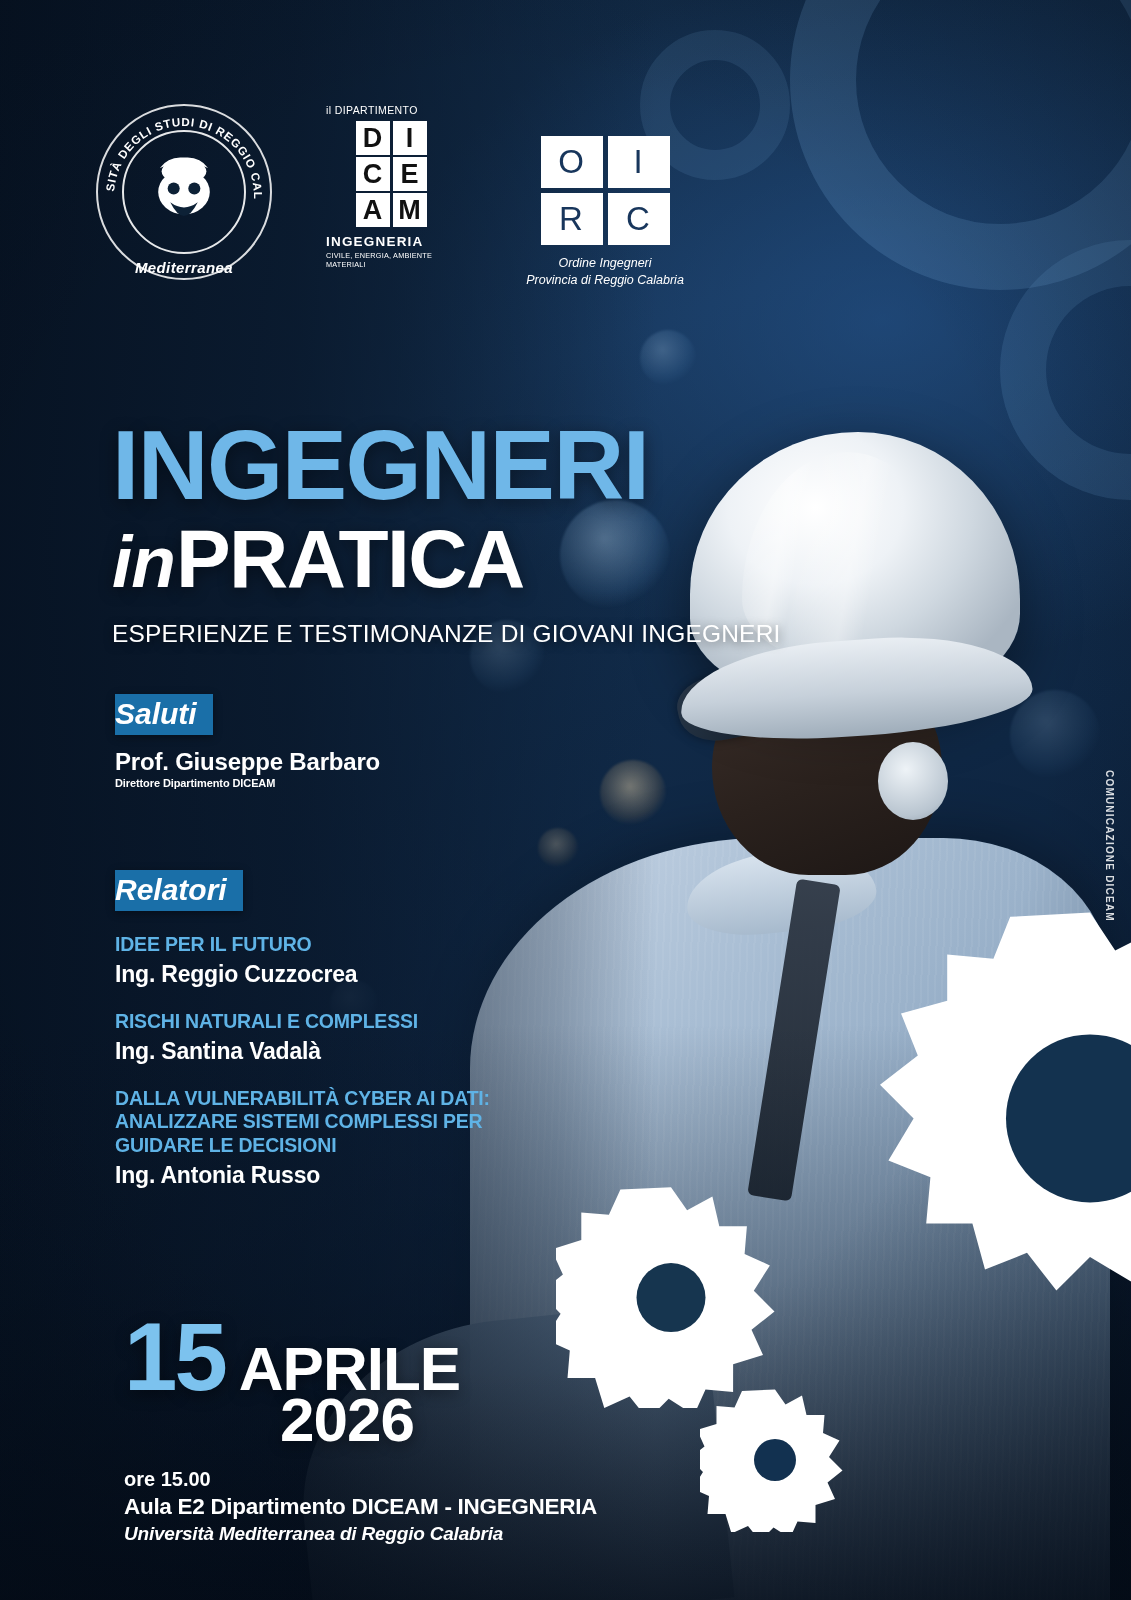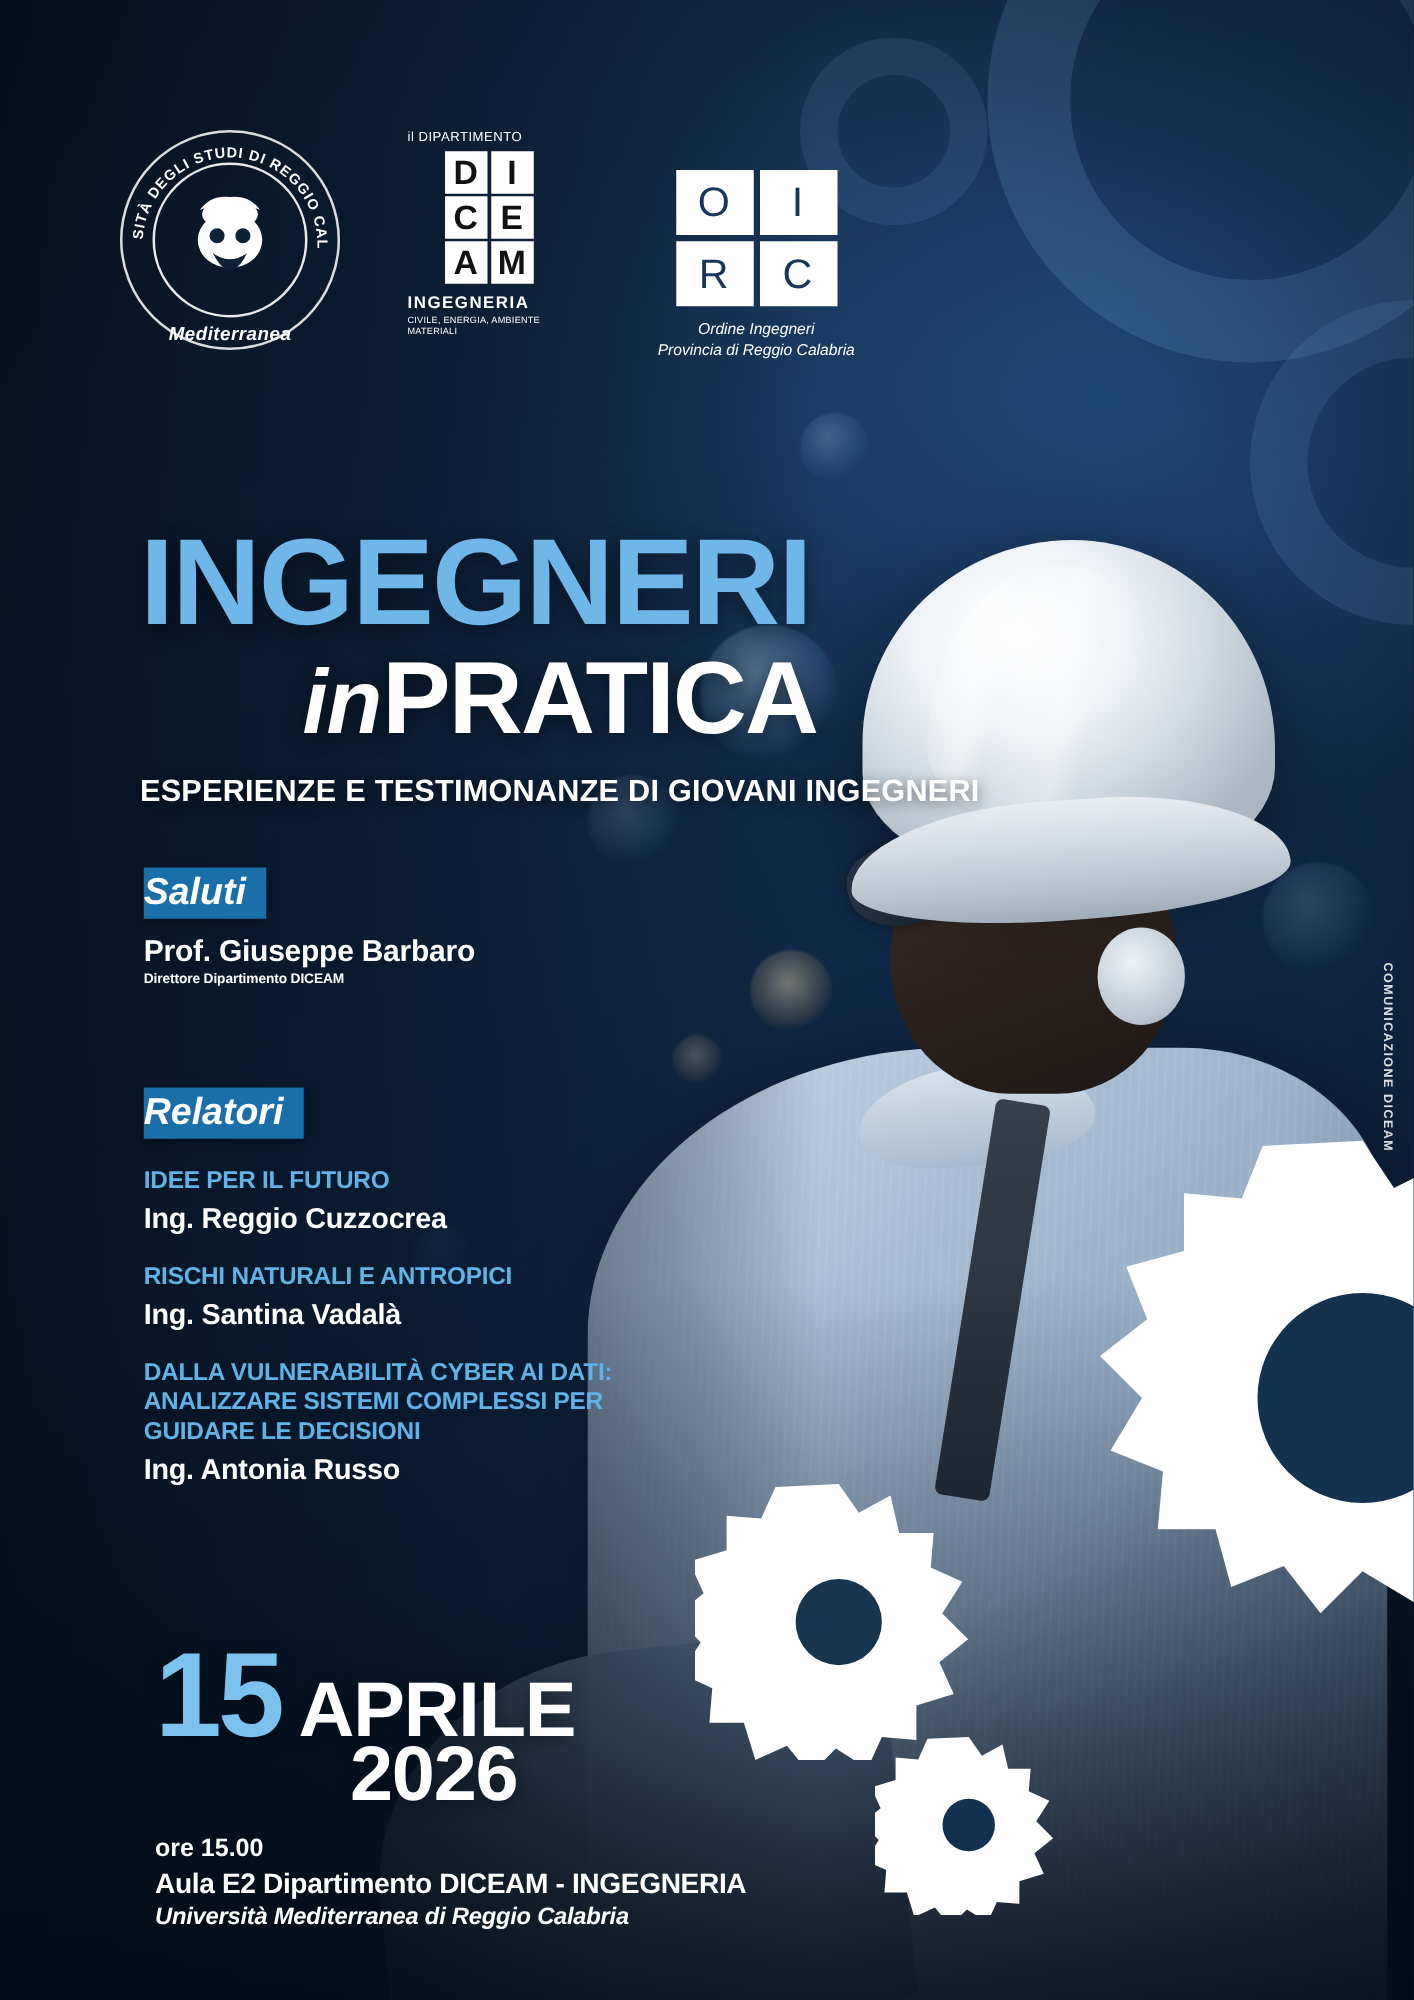--- a/index.html
+++ b/index.html
@@ -175,31 +175,31 @@
   }
   .oirc .cap { margin-top: 10px; font-size: 12.5px; font-style: italic; line-height: 1.35; }
 
   
   .headline { position: absolute; left: 112px; top: 420px; }
   .h-main {
     font-size: 98px; font-weight: 800; letter-spacing: -1.5px; line-height: 0.92;
     color: #6fb7e8;
     text-shadow: 0 4px 18px rgba(0,0,0,0.45);
   }
-  .h-second { display: flex; align-items: baseline; margin-top: 2px; justify-content: center; }
+  .h-second { display: flex; align-items: baseline; margin-top: 2px; }
   .h-in {
     font-size: 73px; font-weight: 700; font-style: italic; color: #fff; letter-spacing: -1px;
     text-shadow: 0 4px 16px rgba(0,0,0,0.45);
   }
   .h-pratica {
     font-size: 82px; font-weight: 800; color: #fff; letter-spacing: -1.5px; margin-left: 1px;
     text-shadow: 0 4px 16px rgba(0,0,0,0.45);
   }
   .h-sub {
-    margin-top: 14px; font-size: 24.5px; font-weight: 700; color: #ffffff; letter-spacing: 0.2px;
+    margin-top: 14px; font-size: 24.5px; font-weight: 400; color: #ffffff; letter-spacing: 0.2px;
     text-shadow: 0 2px 10px rgba(0,0,0,0.5);
   }
 
   
   .section { position: absolute; left: 115px; }
   .sec-tag {
     display: inline-block;
     background: #1a6fa8;
     color: #ffffff;
     font-style: italic; font-weight: 800; font-size: 30px;
@@ -385,21 +385,21 @@
 
   <div class="section" style="top:870px;">
     <div class="sec-tag">Relatori</div>
 
     <div class="talk">
       <div class="tt" style="max-width:420px;">IDEE PER IL FUTURO</div>
       <div class="sp">Ing. Reggio Cuzzocrea</div>
     </div>
 
     <div class="talk">
-      <div class="tt" style="max-width:420px;">RISCHI NATURALI E ANTROPICI</div>
+      <div class="tt" style="max-width:420px;">RISCHI NATURALI E COMPLESSI</div>
       <div class="sp">Ing. Santina Vadalà</div>
     </div>
 
     <div class="talk">
       <div class="tt" style="max-width:388px;">DALLA VULNERABILITÀ CYBER AI DATI: ANALIZZARE SISTEMI COMPLESSI PER GUIDARE LE DECISIONI</div>
       <div class="sp">Ing. Antonia Russo</div>
     </div>
   </div>
 
   <div class="datewrap">

